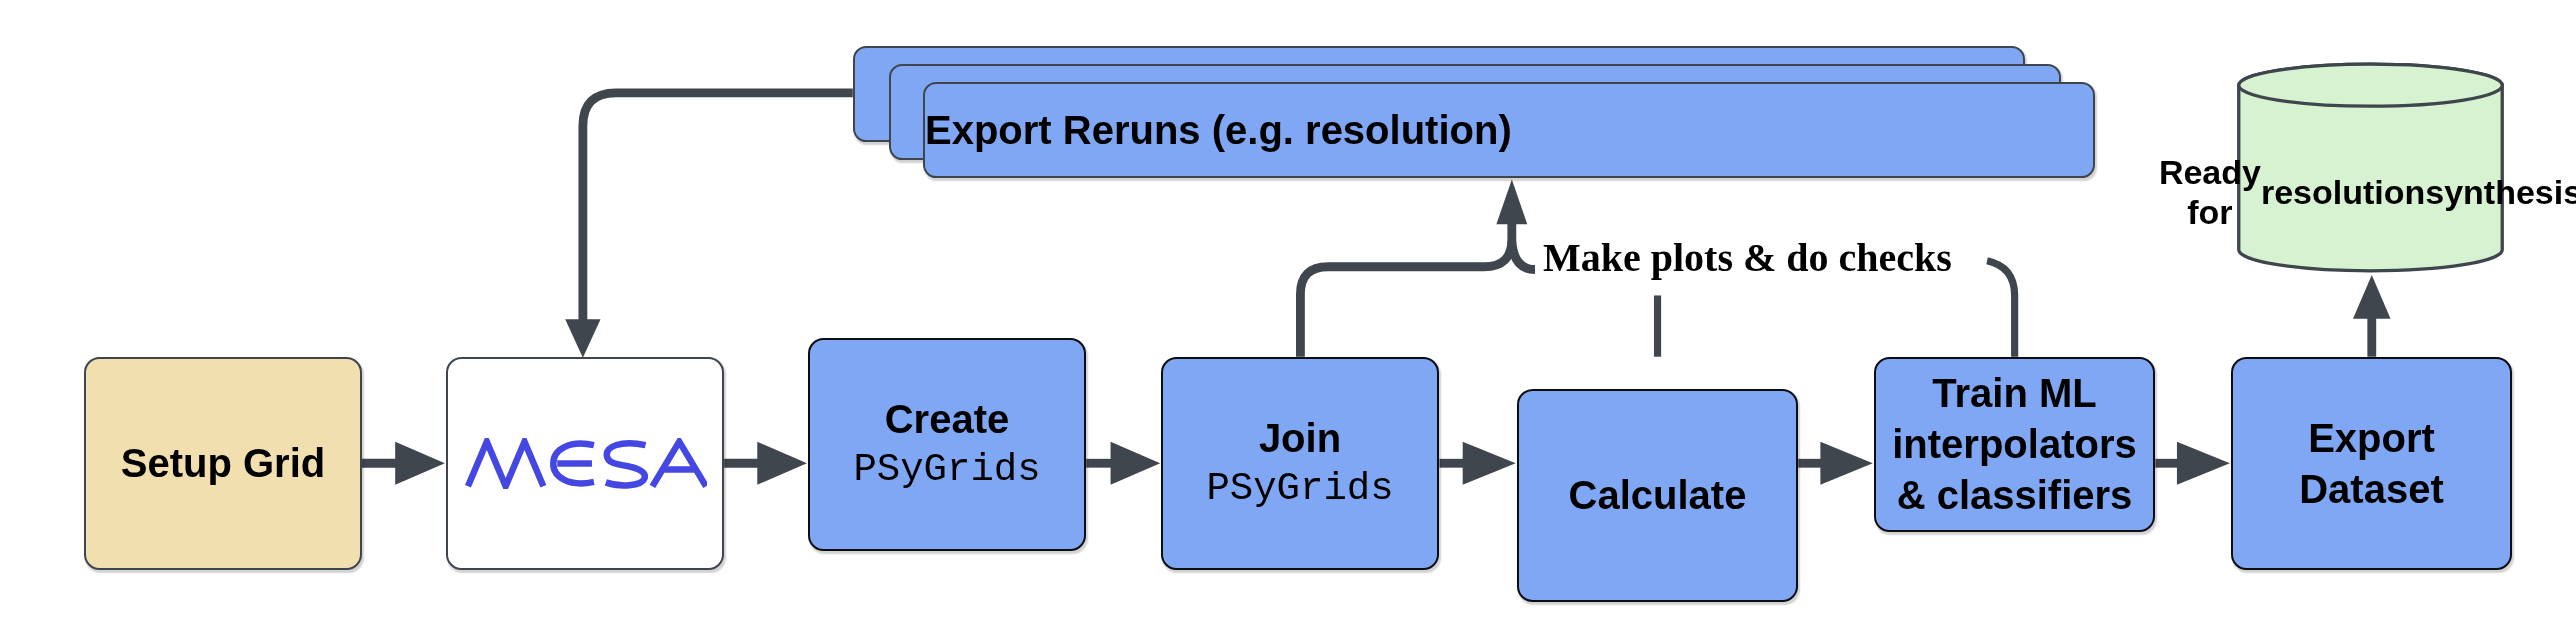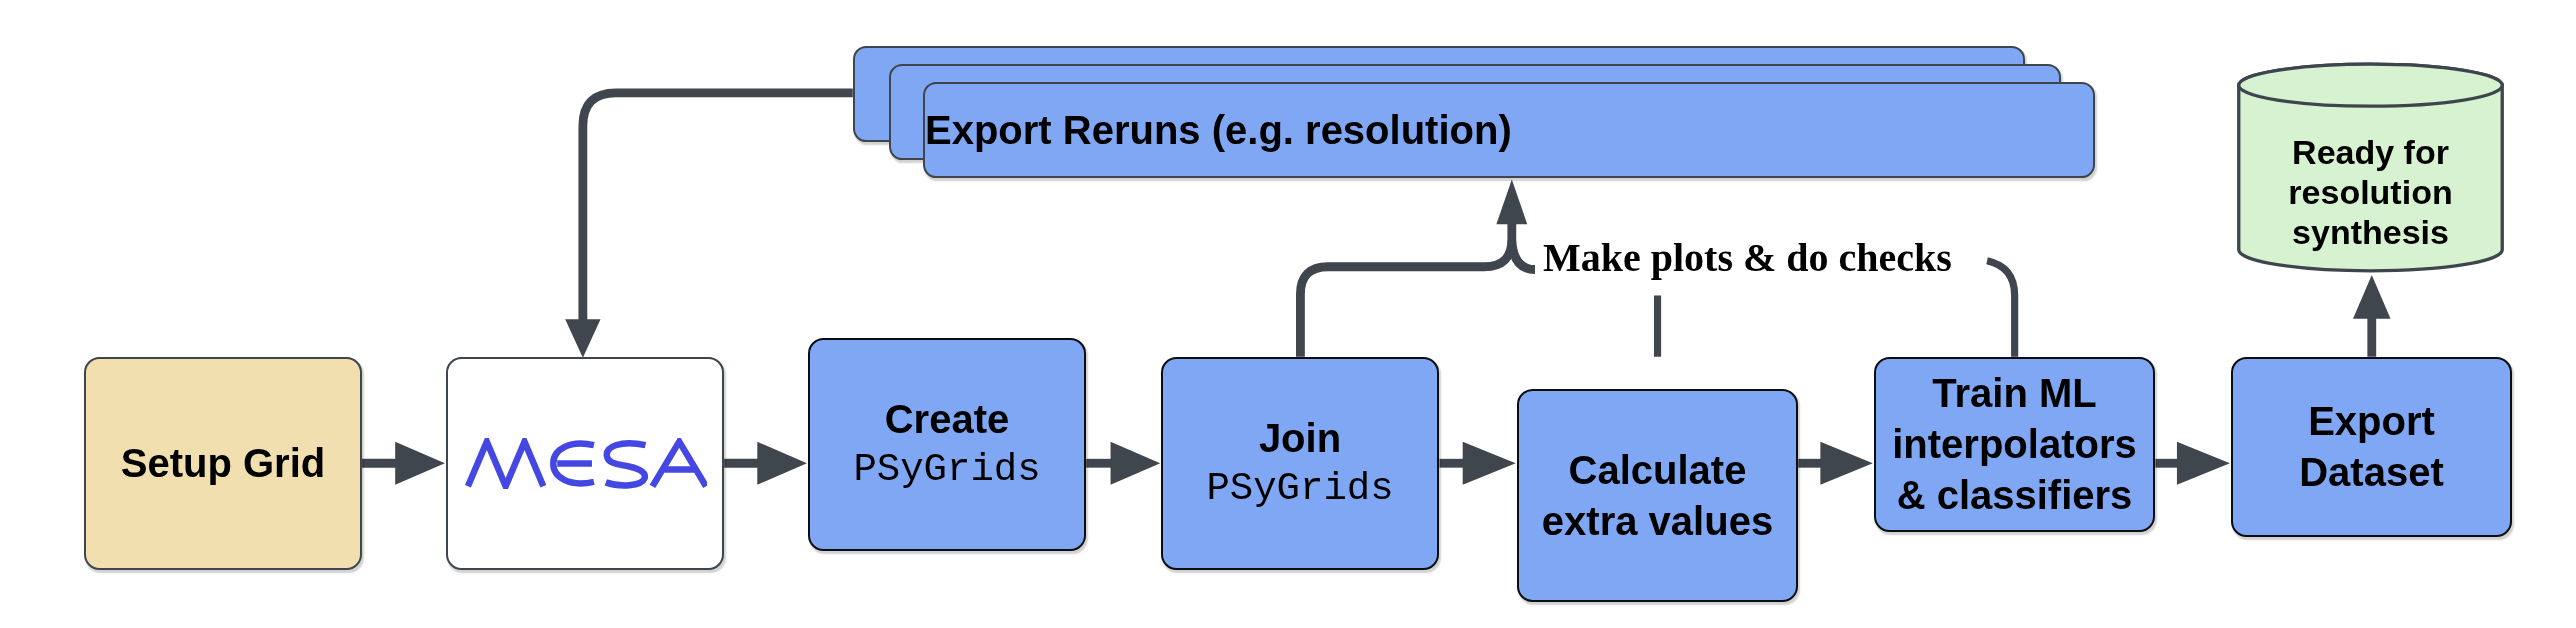--- a/index.html
+++ b/index.html
@@ -43,21 +43,21 @@
 
   .mesa-logo { display:block; }
   .mesa-logo * { stroke:var(--mesa-blue,#4447e2); stroke-width:13; fill:none;
                  stroke-linejoin:miter; stroke-linecap:butt; }
 
   .cyl { position:absolute; left:2237px; top:62px; width:267px; height:211px; }
   .cyl svg { position:absolute; left:0; top:0; }
   .cyl-shape { fill:var(--node-green,#d6f2d0); stroke:var(--stroke-slate,#3f454d); stroke-width:6; }
   .cyl-label {
     position:absolute; left:0; right:0; top:49px; bottom:0;
-    display:flex; flex-direction:column; align-items:center; justify-content:center;
+    display:flex; flex-direction:row; align-items:center; justify-content:center;
     font-weight:bold; font-size:34px; line-height:40px; text-align:center; color:var(--text,#000);
   }
 
   .annotation {
     position:absolute; font-weight:bold; font-size:40px; line-height:40px;
     color:var(--text,#000); white-space:nowrap;
   }
 </style>
 </head>
 <body>
@@ -137,30 +137,29 @@
     <span class="line mono">PSyGrids</span>
   </div>
 
   <div class="node blue" style="left:1161px; top:357px; width:278px; height:213px;">
     <span class="line">Join</span>
     <span class="line mono">PSyGrids</span>
   </div>
 
   <div class="node blue" style="left:1517px; top:357px; width:281px; height:213px;margin-top:32px;">
     <span class="line">Calculate</span>
-    <span class="line">extra values</span>
   </div>
 
   <div class="node blue" style="left:1874px; top:357px; width:281px; height:175px;">
     <span class="line">Train ML</span>
     <span class="line">interpolators</span>
     <span class="line">&amp; classifiers</span>
   </div>
 
-  <div class="node blue" style="left:2231px; top:357px; width:281px; height:180px;">
+  <div class="node blue" style="left:2231px; top:357px; width:281px; height:213px;">
     <span class="line">Export</span>
     <span class="line">Dataset</span>
   </div>
 
   <div class="cyl">
     <svg width="267" height="211" viewBox="0 0 483 382">
       <path class="cyl-shape" d="M 3,42 L 3,340 A 238.5,38 0 0 0 480,340 L 480,42 A 238.5,38 0 0 0 3,42 Z"></path>
       <ellipse class="cyl-shape" cx="241.5" cy="42" rx="238.5" ry="38"></ellipse>
     </svg>
     <div class="cyl-label">

